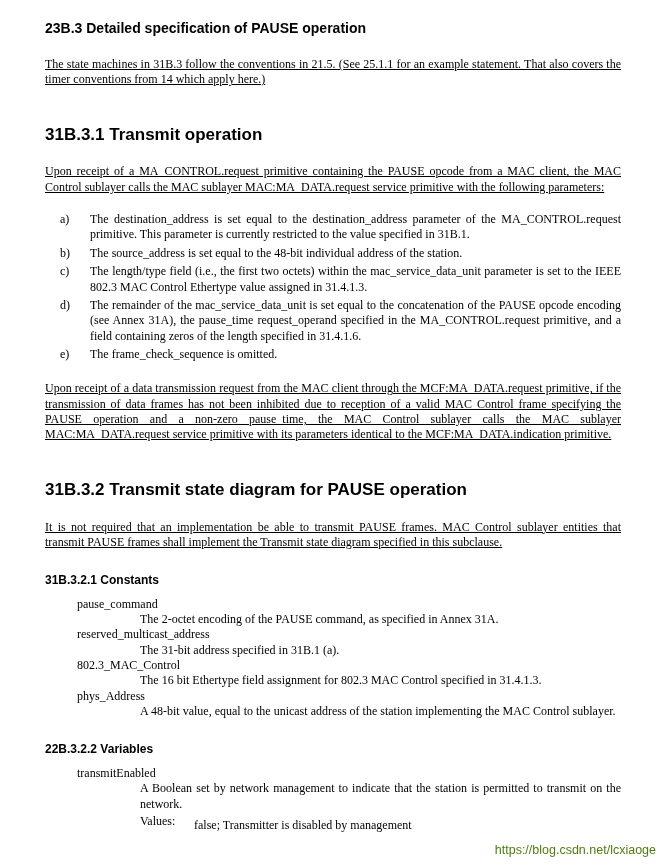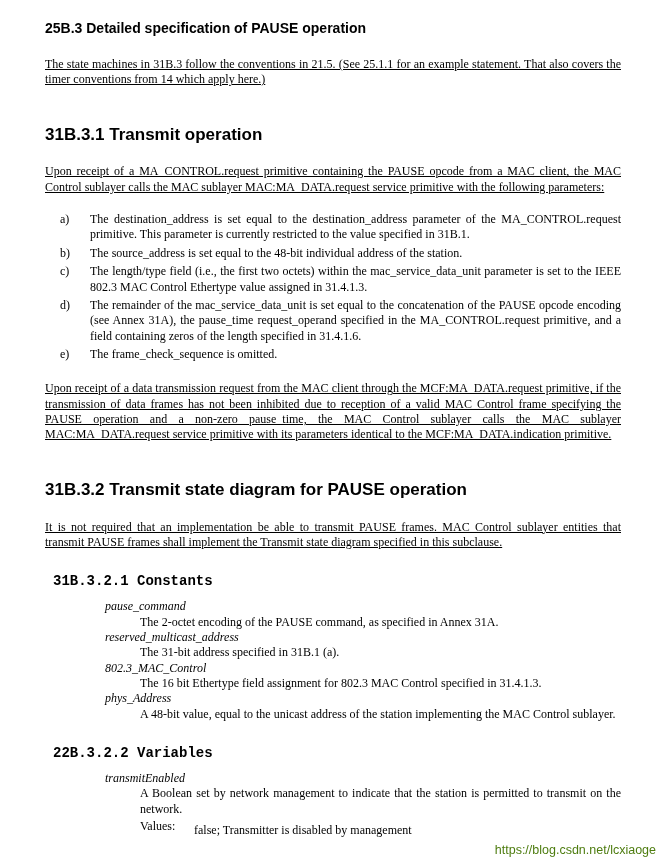--- a/index.html
+++ b/index.html
@@ -22,37 +22,37 @@
     font-size: 14px;
     margin: 6px 0 0 0;
   }
   .h2 {
     font-family: "Liberation Sans", sans-serif;
     font-weight: bold;
     font-size: 17px;
     margin: 36px 0 0 0;
   }
   .h3 {
-    font-family: Liberation Mono, monospace;
+    font-family: Liberation Sans, sans-serif;
     font-weight: bold;
-    font-size: 14px;
-    margin: 23px 0 0 8px;
+    font-size: 12px;
+    margin: 23px 0 0 0;
   }
   .para {
     margin: 19px 0 0 0;
     text-align: justify;
     text-decoration: underline;
   }
   .olist { margin: 17px 0 0 15px; }
   .li { display: flex; margin-bottom: 3px; }
   .li-label { flex: 0 0 30px; }
   .li-text { flex: 1; text-align: justify; }
 
   .deflist { margin-top: 8px; }
-  .term { margin-left: 60px; font-style: italic; }
+  .term { margin-left: 32px; }
   .def  { margin-left: 95px; text-align: justify; }
 
   .values-row { margin-left: 95px; margin-top: 2px; display: flex; }
   .values-label { flex: 0 0 45px; }
   .values-col { flex: 1; }
   .val-line { }
   .val-line.second { margin-left: 9px; margin-top: 4px; }
 
   .watermark {
     position: absolute;
@@ -61,21 +61,21 @@
     font-family: "Liberation Sans", sans-serif;
     font-size: 12.5px;
     color: #d3d3d3;
   }
 </style>
 </head>
 <body>
 
 <div class="page">
 
-  <div class="h1">25B.3 Detailed specification of PAUSE operation</div>
+  <div class="h1">23B.3 Detailed specification of PAUSE operation</div>
 
   <p class="para">The state machines in 31B.3 follow the conventions in 21.5. (See 25.1.1 for an example statement. That also covers the timer conventions from 14 which apply here.)</p>
 
   <div class="h2">31B.3.1 Transmit operation</div>
 
   <p class="para">Upon receipt of a MA_CONTROL.request primitive containing the PAUSE opcode from a MAC client, the MAC Control sublayer calls the MAC sublayer MAC:MA_DATA.request service primitive with the following parameters:</p>
 
   <div class="olist">
     <div class="li">
       <span class="li-label">a)</span>

